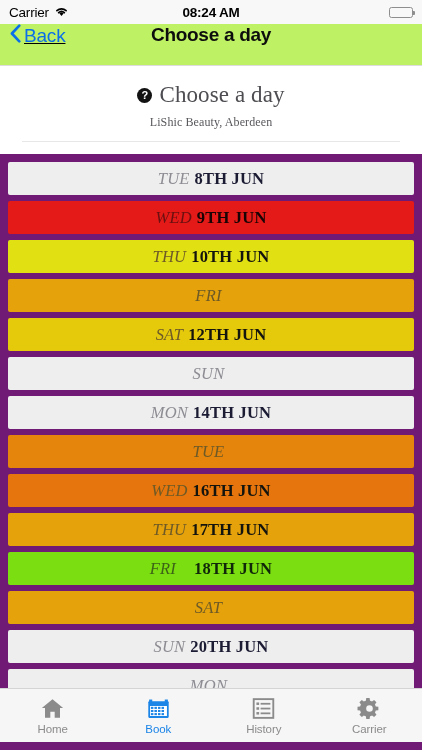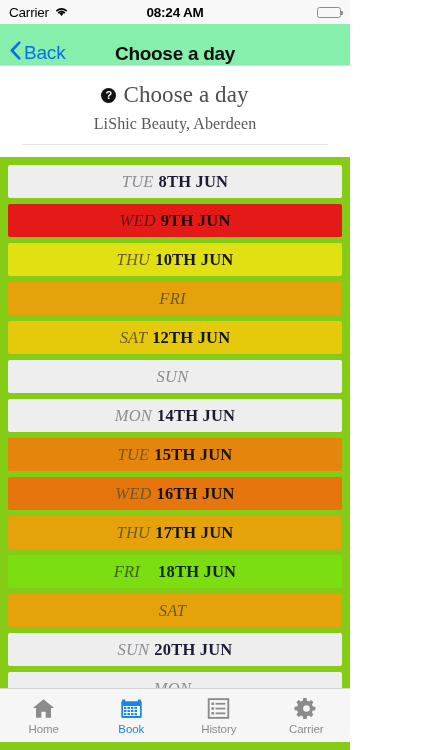--- a/index.html
+++ b/index.html
@@ -2,21 +2,21 @@
 <html><head>
 <meta charset="utf-8">
 <style>
   * { margin:0; padding:0; box-sizing:border-box; }
   html, body {
     width:422px; height:750px;
     font-family:"Liberation Sans", sans-serif;
     background:#ffffff;
     overflow:hidden;
   }
-  .phone { position:relative; width:350px; height:750px; display:flex; flex-direction:column; background:#fff; }
+  .phone { position:relative; width:422px; height:750px; display:flex; flex-direction:column; background:#fff; }
 
   
   .statusbar {
     height:24px; flex:0 0 24px;
     background:#f8f8f8;
     display:flex; align-items:center;
     padding:0 9px;
     font-size:13px; color:#000;
     position:relative;
   }
@@ -36,24 +36,24 @@
   }
   .battery .lvl { height:100%; background:#000; border-radius:1px; }
   .battery::after {
     content:""; position:absolute; right:-3px; top:3px;
     width:2px; height:4px; background:#8e8e8e; border-radius:0 1px 1px 0;
   }
 
   
   .navbar {
     height:42px; flex:0 0 42px;
-    background:#86efac;
+    background:#bef264;
     border-bottom:1px solid #dcdcdc;
-    display:flex; align-items:flex-end;
-    position:relative; padding:0 10px;
+    display:flex; align-items:flex-start;
+    position:relative; padding:0 10px;text-decoration:underline;
   }
   .backbtn {
     display:flex; align-items:center; gap:3px;
     color:#0a6fe8; font-size:19px; cursor:pointer;
     z-index:2; letter-spacing:-0.2px;
   }
   .chev { display:block; }
   .navtitle {
     position:absolute; left:0; right:0; text-align:center;
     font-size:19px; font-weight:bold; color:#0d0d0d;
@@ -71,30 +71,30 @@
   .q-icon {
     width:15px; height:15px; border-radius:50%;
     background:#121212; color:#fff;
     font-family:"Liberation Sans", sans-serif;
     font-size:11px; font-weight:bold; line-height:15px;
     display:inline-block; text-align:center; flex:0 0 15px;
   }
   .ph-sub {
     margin-top:7px;
     font-family:"Liberation Serif", serif;
-    font-size:16px; color:#58585d; letter-spacing:0.1px;
+    font-size:12px; color:#58585d; letter-spacing:0.1px;
   }
   .hr-line { height:1px; background:#e7e7e7; margin:11px 12px 0; }
 
   
   .daylist {
     flex:1 1 auto;
     overflow:hidden;
     padding:8px 8px 16px;
-    background:#84cc16;
+    background:#701a75;
   }
   .dayrow {
     height:33px;
     margin-bottom:6px;
     border-radius:2px;
     display:flex; align-items:center; justify-content:center;
     cursor:pointer;
     font-family:"Liberation Serif", serif;
     font-size:16.5px;
     white-space:nowrap;
@@ -201,21 +201,20 @@
       </div>
       <div class="dayrow" style="background: rgb(238, 238, 238);">
         <span class="dow">SUN</span>
       </div>
       <div class="dayrow" style="background: rgb(238, 238, 238);">
         <span class="dow">MON</span>
         <span class="dnum">14TH JUN</span>
       </div>
       <div class="dayrow on-color" style="background: rgb(229, 133, 12);">
         <span class="dow">TUE</span>
-        <span class="dnum">15TH JUN</span>
       </div>
       <div class="dayrow on-color" style="background: rgb(229, 117, 12);">
         <span class="dow">WED</span>
         <span class="dnum">16TH JUN</span>
       </div>
       <div class="dayrow on-color" style="background: rgb(229, 162, 11);">
         <span class="dow">THU</span>
         <span class="dnum">17TH JUN</span>
       </div>
       <div class="dayrow on-green" style="background: rgb(122, 222, 16);">

